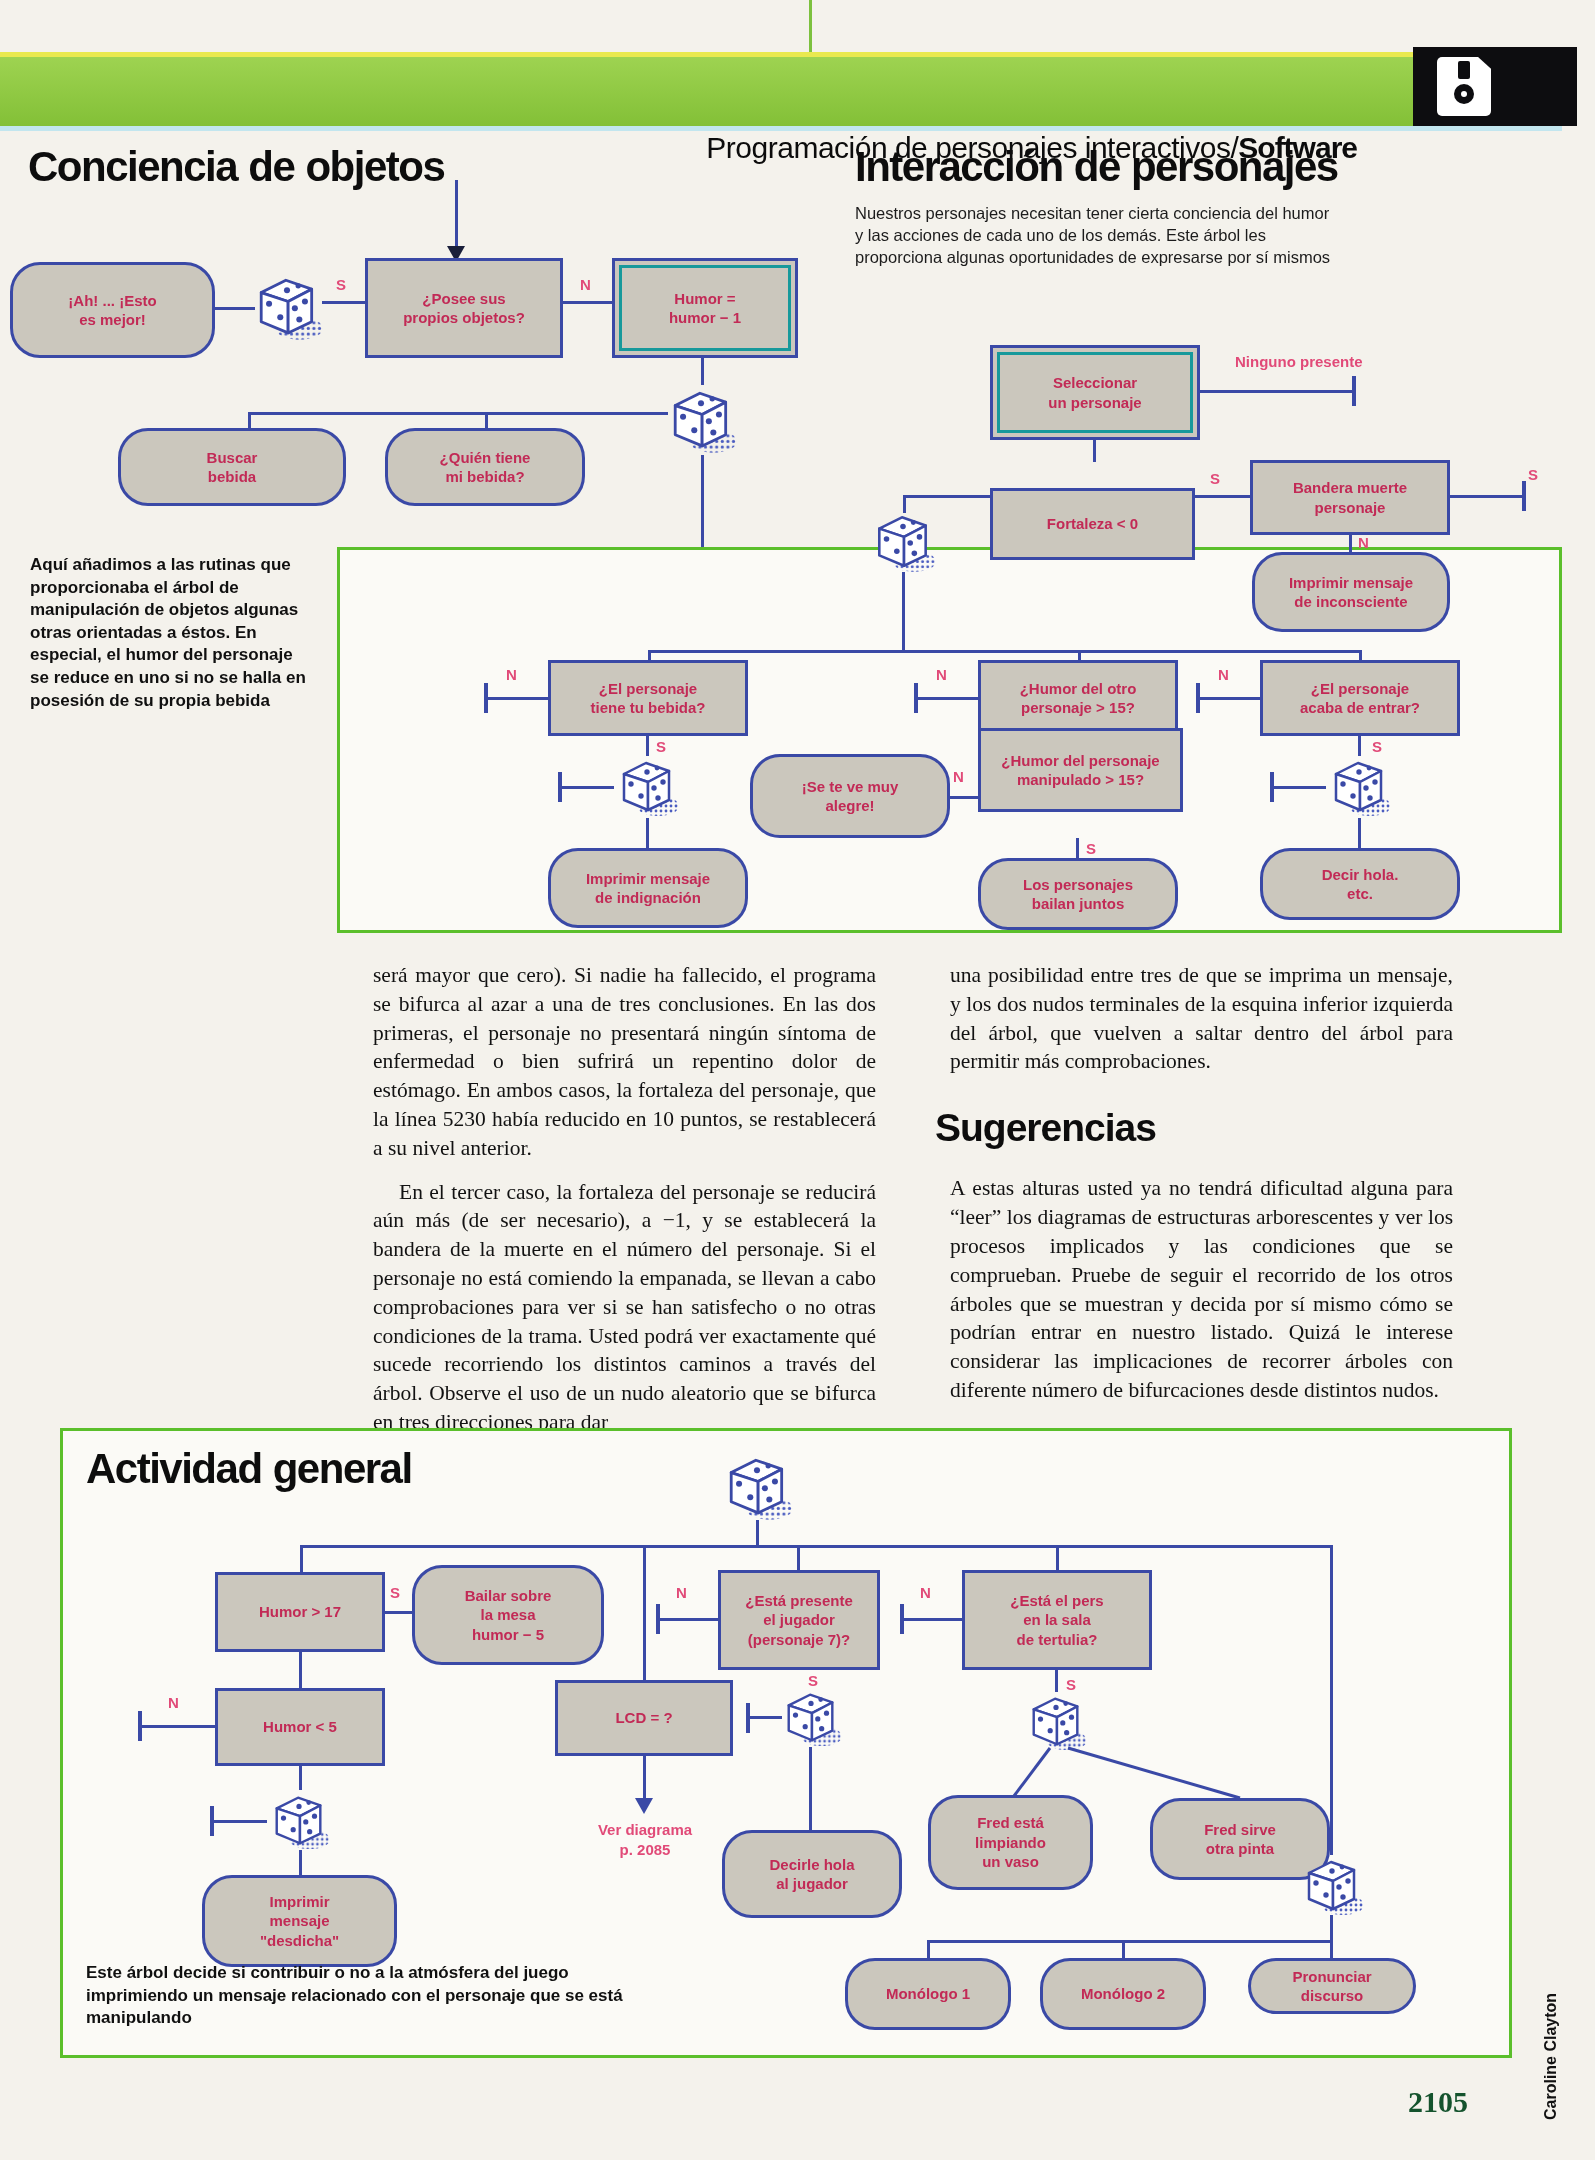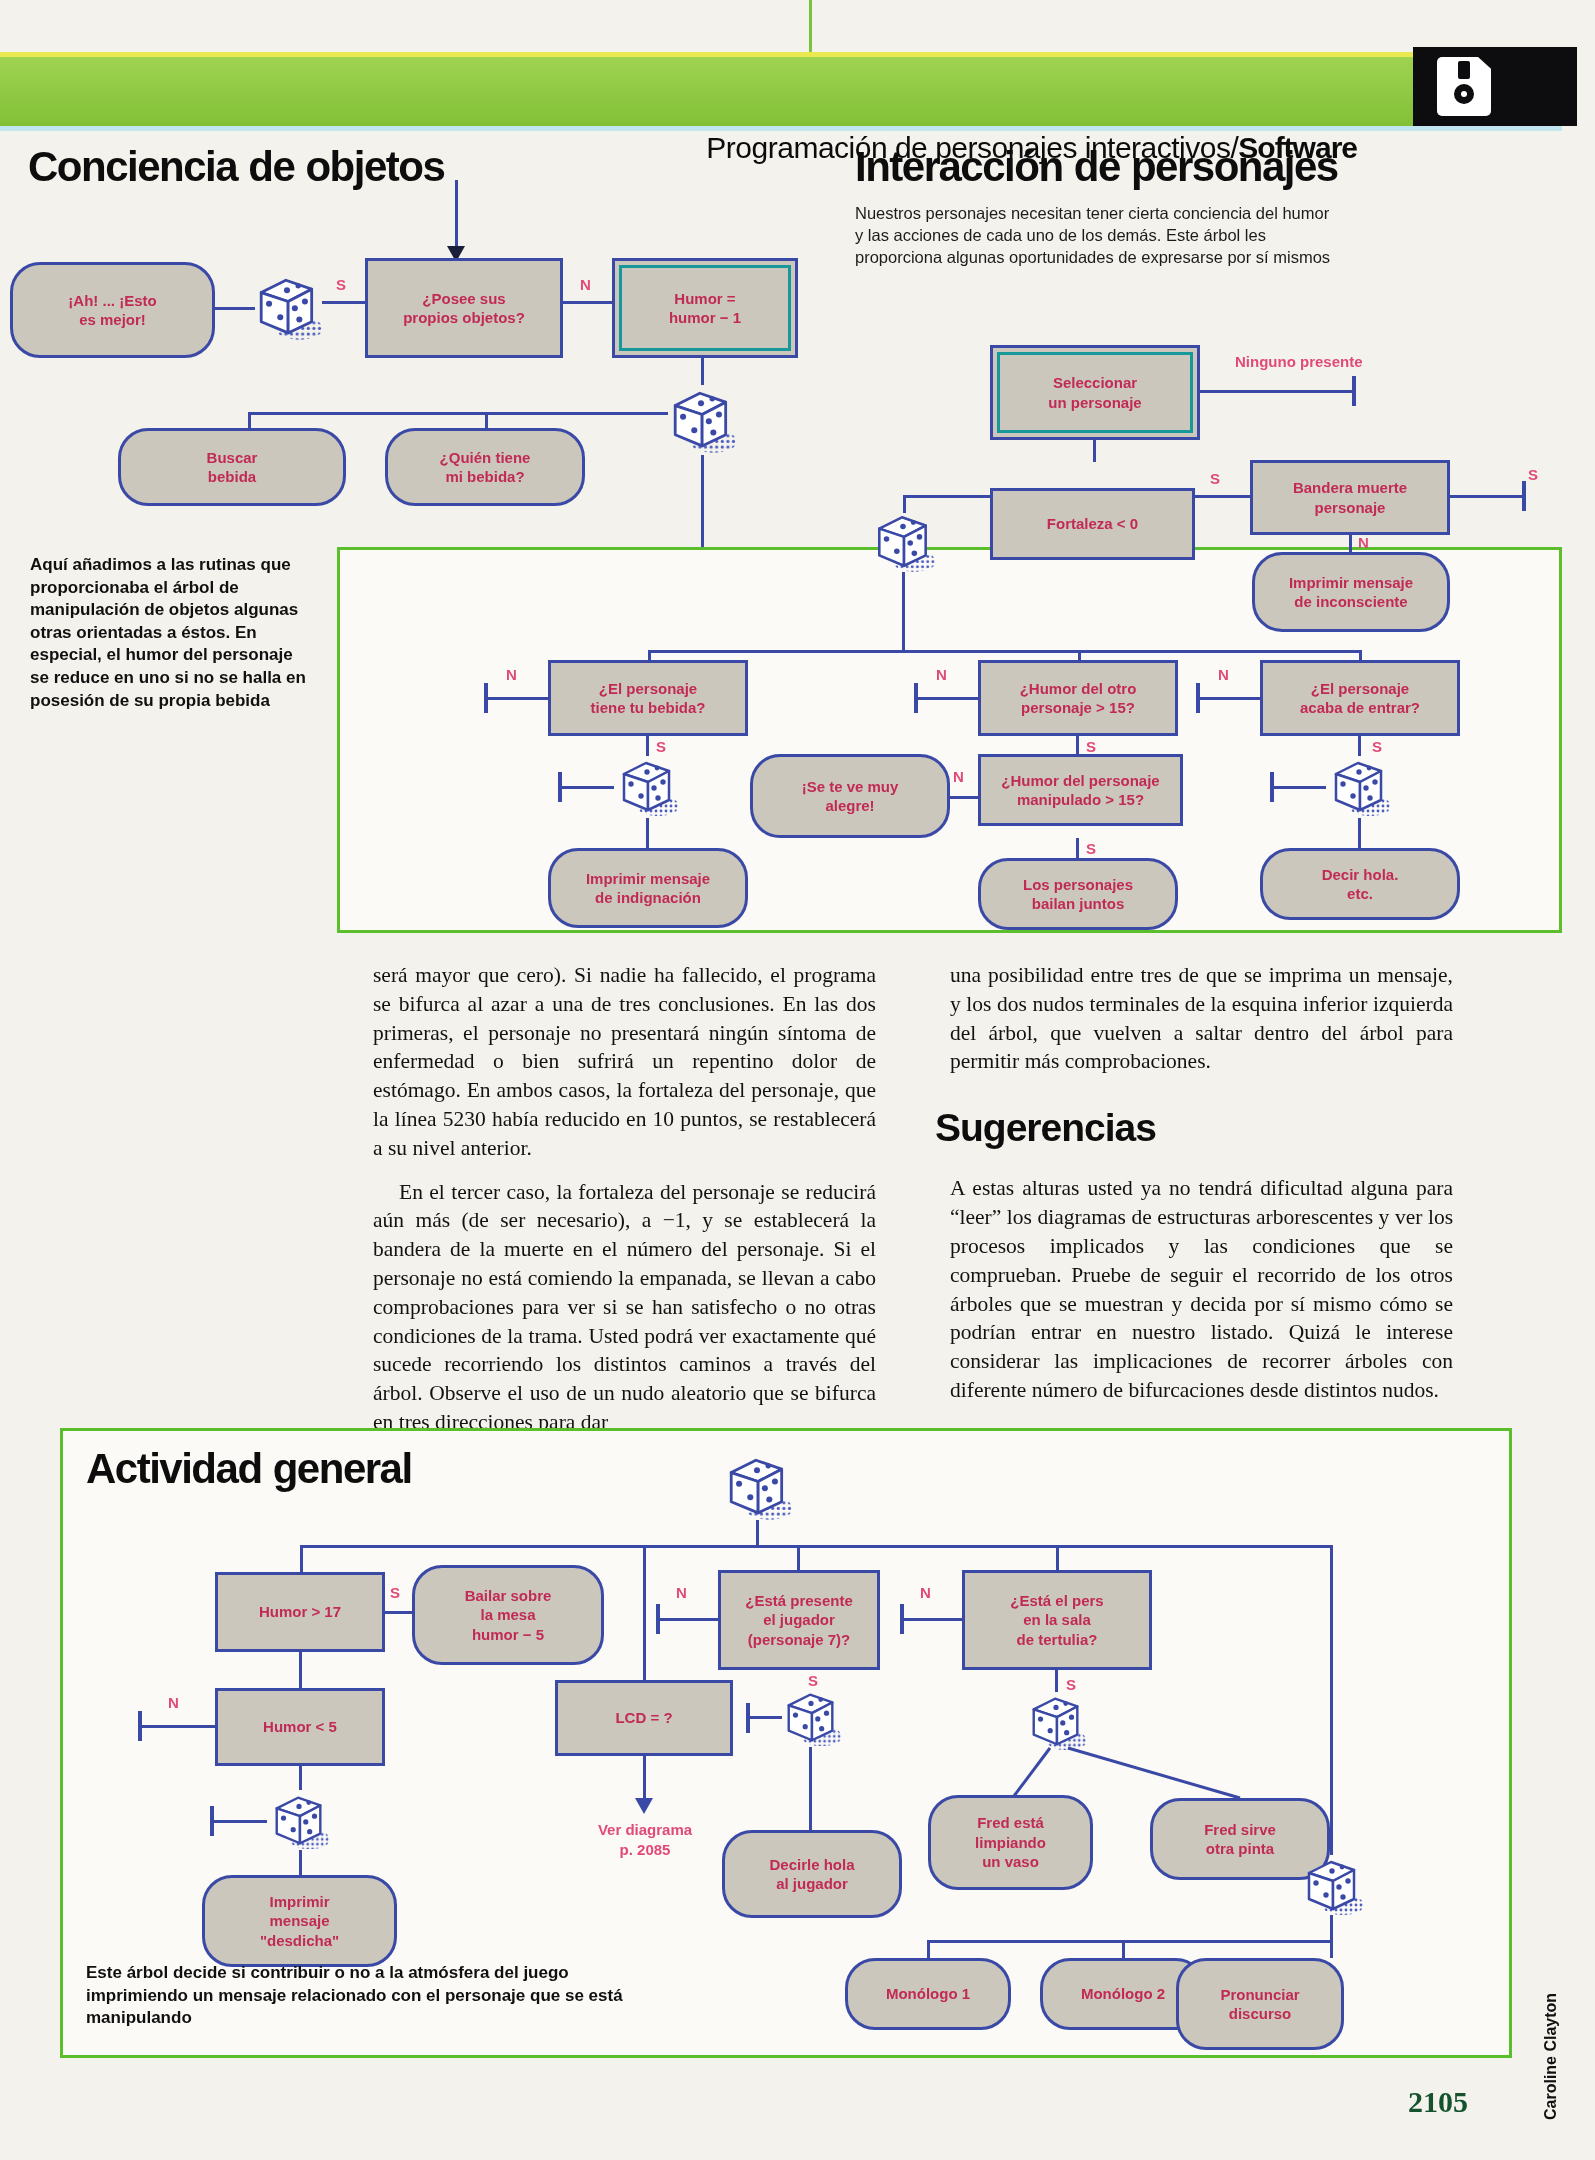--- a/index.html
+++ b/index.html
@@ -194,21 +194,21 @@
     </svg>
   <div class="lh" style="left:558px;top:786px;width:56px"></div>
   <div class="tv" style="left:558px;top:772px"></div>
 
   <div class="node round" style="left:750px;top:754px;width:200px;height:84px">¡Se te ve muy
 alegre!</div>
   <div class="lh" style="left:950px;top:796px;width:28px"></div>
   <span class="lbl" style="left:953px;top:768px">N</span>
   <span class="lbl" style="left:1086px;top:738px">S</span>
   <div class="lv" style="left:1076px;top:736px;height:18px"></div>
-  <div class="node" style="left:978px;top:754px;width:205px;height:72px">¿Humor del personaje
+  <div class="node" style="left:978px;top:728px;width:205px;height:84px">¿Humor del personaje
 manipulado &gt; 15?</div>
 
   <span class="lbl" style="left:1372px;top:738px">S</span>
   <div class="lv" style="left:1358px;top:736px;height:20px"></div>
   <svg class="dice" style="left:1326px;top:754px;width:66px;height:64px" viewBox="0 0 66 64">
       <use href="#diceSym"></use>
     </svg>
   <div class="lh" style="left:1270px;top:786px;width:56px"></div>
   <div class="tv" style="left:1270px;top:772px"></div>
 
@@ -315,21 +315,21 @@
   <svg class="dice" style="left:1299px;top:1853px;width:66px;height:64px" viewBox="0 0 66 64">
       <use href="#diceSym"></use>
     </svg>
   <div class="lv" style="left:1330px;top:1915px;height:25px"></div>
   <div class="lh" style="left:927px;top:1940px;width:406px"></div>
   <div class="lv" style="left:927px;top:1940px;height:18px"></div>
   <div class="lv" style="left:1122px;top:1940px;height:18px"></div>
   <div class="lv" style="left:1330px;top:1940px;height:18px"></div>
   <div class="node round" style="left:845px;top:1958px;width:166px;height:72px">Monólogo 1</div>
   <div class="node round" style="left:1040px;top:1958px;width:166px;height:72px">Monólogo 2</div>
-  <div class="node round" style="left:1176px;top:1958px;width:168px;height:92px">Pronunciar
+  <div class="node round" style="left:1248px;top:1958px;width:168px;height:56px">Pronunciar
 discurso</div>
 
   <div class="cap" style="left:86px;top:1962px">Este árbol decide si contribuir o no a la atmósfera del juego
 imprimiendo un mensaje relacionado con el personaje que se está
 manipulando</div>
 
   <div class="pagenum" style="left:1408px;top:2085px">2105</div>
   <div class="credit" style="left:1542px;top:1890px;height:230px">Caroline Clayton</div>
 
 </div>

